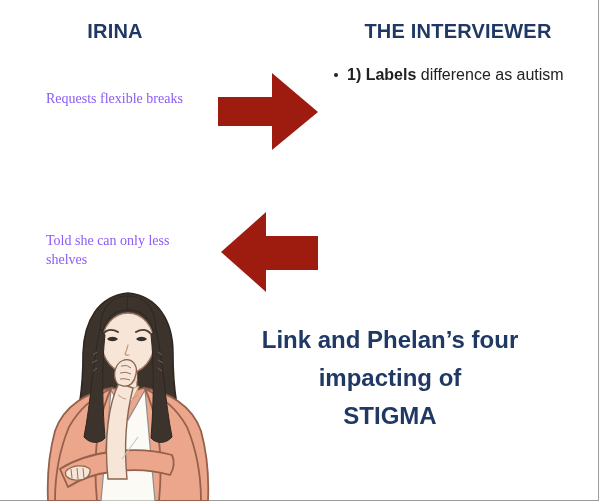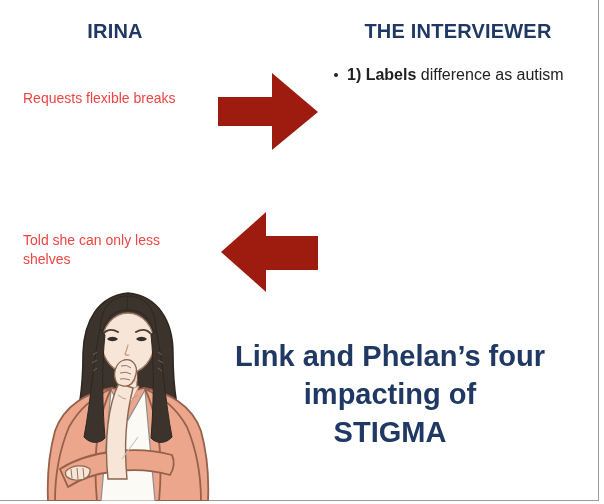--- a/index.html
+++ b/index.html
@@ -15,44 +15,44 @@
 
   .col-heading{
     position:absolute;
     font-size:20px;font-weight:700;color:#1F3864;
     text-align:center;letter-spacing:.2px;
   }
   #irina-heading{left:40px;top:20px;width:150px;}
   #interviewer-heading{left:330px;top:20px;width:256px;}
 
   .left-text{
-    position:absolute;left:23px;
-    font-size:14px;line-height:19px;color:#ef4444;
+    position:absolute;left:46px;
+    font-size:14px;line-height:19px;color:#8b5cf6;font-family:Liberation Serif, serif;
   }
   #left-row1{top:89px;width:180px;}
   #left-row2{top:231px;width:158px;}
 
   .bullet-list{
     position:absolute;left:332px;width:238px;
     font-size:16px;line-height:18.6px;color:#212121;
   }
   #bullet-list-1{top:66px;}
   #bullet-list-2{top:206px;}
   .bullet-item{position:relative;padding-left:15px;}
   .bullet-dot{
     position:absolute;left:2px;top:7px;
     width:4px;height:4px;border-radius:50%;background:#212121;
   }
   .bullet-item b{font-weight:700;}
 
   .arrows-layer{position:absolute;left:0;top:0;pointer-events:none;}
 
   .main-title{
-    position:absolute;left:228px;top:337px;width:324px;
-    font-size:29px;font-weight:700;line-height:38px;
+    position:absolute;left:228px;top:321px;width:324px;
+    font-size:24px;font-weight:700;line-height:38px;
     color:#1F3864;text-align:center;
   }
 
   .woman{position:absolute;left:38px;top:289px;}
 </style>
 </head>
 <body>
 
 <div class="slide">
 

